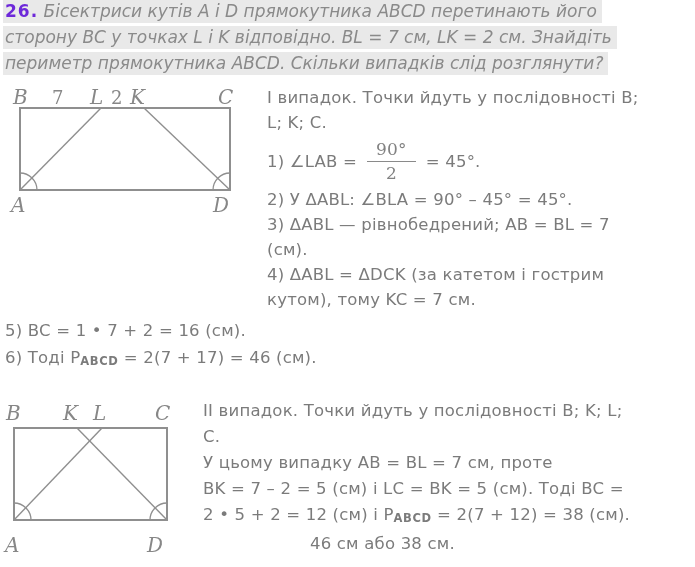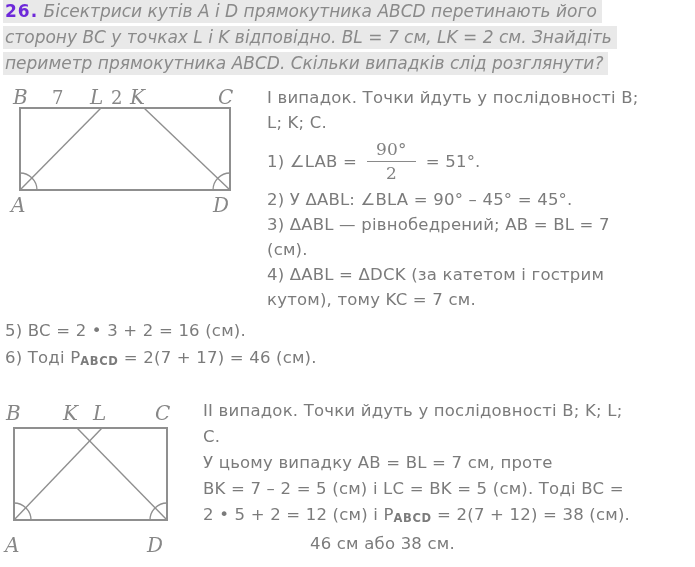--- a/index.html
+++ b/index.html
@@ -78,31 +78,31 @@
 
 <div class="case-text case1-col">
   <span class="t-line">І випадок. Точки йдуть у послідовності B;</span>
   <span class="t-line">L; K; C.</span>
   <div class="frac-row">
     <span>1) ∠LAB =</span>
     <span class="frac">
       <span class="fnum">90°</span>
       <span class="fden">2</span>
     </span>
-    <span>= 51°.</span>
+    <span>= 45°.</span>
   </div>
   <span class="t-line">2) У ΔABL: ∠BLA = 90° – 45° = 45°.</span>
   <span class="t-line">3) ΔABL — рівнобедрений; AB = BL = 7</span>
   <span class="t-line">(см).</span>
   <span class="t-line">4) ΔABL = ΔDCK (за катетом і гострим</span>
   <span class="t-line">кутом), тому KC = 7 см.</span>
 </div>
 
 <div class="case-text case1-wide">
-  <span class="t-line">5) BC = 2 • 3 + 2 = 16 (см).</span>
+  <span class="t-line">5) BC = 1 • 7 + 2 = 16 (см).</span>
   <span class="t-line"><span>6) Тоді P</span><span class="sub">ABCD</span><span> = 2(7 + 17) = 46 (см).</span></span>
 </div>
 
 <svg id="diagram2" class="diagram" width="200" height="172" viewBox="0 0 200 172">
   <rect class="shape" x="14" y="38" width="153" height="92" stroke-width="2"></rect>
   <line class="shape" x1="14" y1="130" x2="102" y2="38" stroke-width="1.4"></line>
   <line class="shape" x1="167" y1="130" x2="77" y2="38" stroke-width="1.4"></line>
   <path class="shape" d="M 31 130 A 17 17 0 0 0 14 113" stroke-width="1.3"></path>
   <path class="shape" d="M 150 130 A 17 17 0 0 1 167 113" stroke-width="1.3"></path>
   <text x="6" y="30">B</text>

